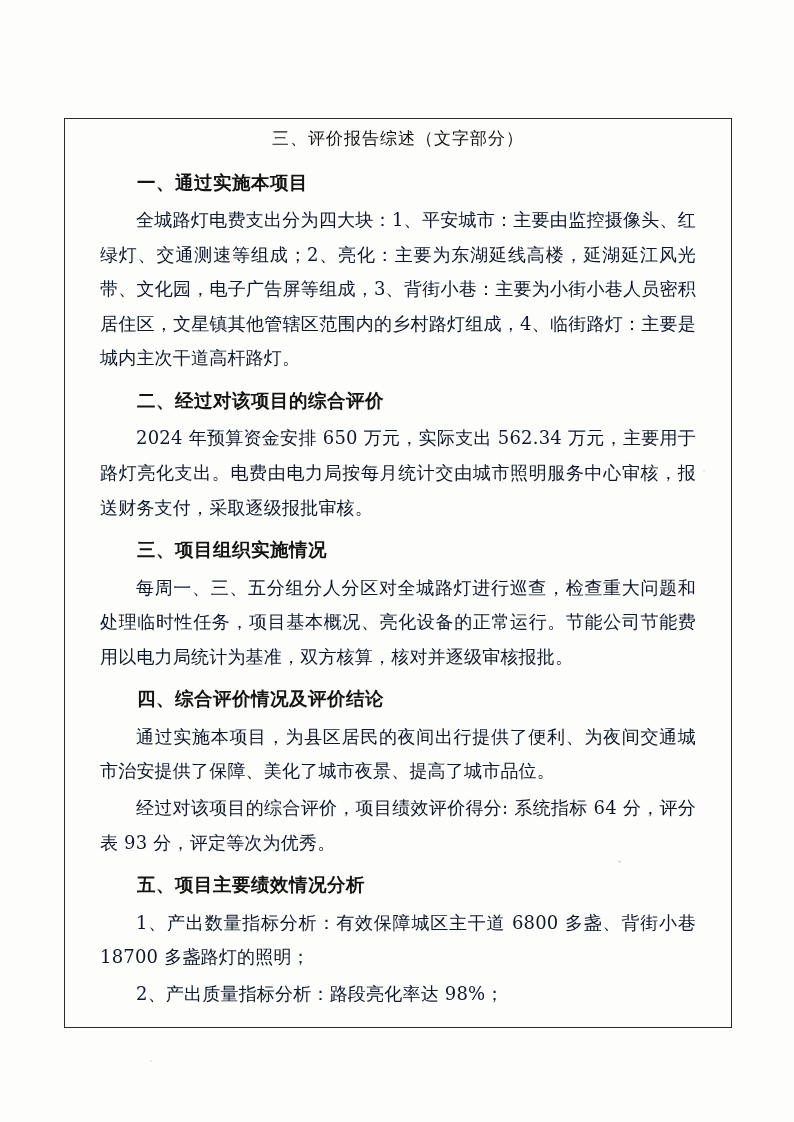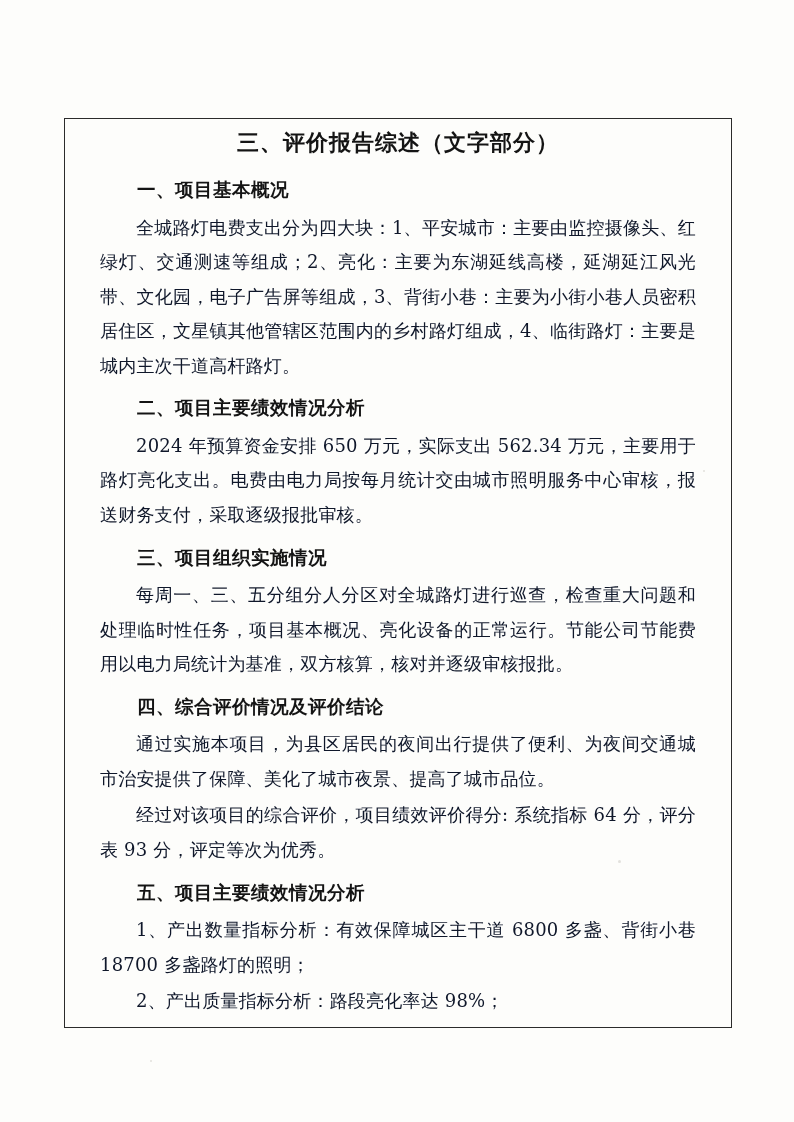--- a/index.html
+++ b/index.html
@@ -33,22 +33,22 @@
   .doc-body {
     position: absolute;
     left: 78px;
     top: 126px;
     width: 640px;
     box-sizing: border-box;
     padding: 0 22px;
   }
   .doc-title {
     text-align: center;
-    font-size: 22px;
-    font-weight: bold;
+    font-size: 17px;
+    font-weight: normal;
     letter-spacing: 1px;
     color: #141414;
     margin: 0 0 16px 0;
     line-height: 1.5;
   }
   .section-head {
     font-size: 18.5px;
     font-weight: bold;
     color: #141414;
     margin: 10px 0 6px 0;
@@ -78,24 +78,24 @@
 </style>
 </head>
 <body>
 
 <div class="page">
   <div class="doc-frame"></div>
 
   <div class="doc-body">
     <div class="doc-title">三、评价报告综述（文字部分）</div>
 
-    <div class="section-head">一、项目基本概况</div>
+    <div class="section-head">一、通过实施本项目</div>
     <p class="para">全城路灯电费支出分为四大块：1、平安城市：主要由监控摄像头、红绿灯、交通测速等组成；2、亮化：主要为东湖延线高楼，延湖延江风光带、文化园，电子广告屏等组成，3、背街小巷：主要为小街小巷人员密积居住区，文星镇其他管辖区范围内的乡村路灯组成，4、临街路灯：主要是城内主次干道高杆路灯。</p>
 
-    <div class="section-head">二、项目主要绩效情况分析</div>
+    <div class="section-head">二、经过对该项目的综合评价</div>
     <p class="para">2024 年预算资金安排 650 万元，实际支出 562.34 万元，主要用于路灯亮化支出。电费由电力局按每月统计交由城市照明服务中心审核，报送财务支付，采取逐级报批审核。</p>
 
     <div class="section-head">三、项目组织实施情况</div>
     <p class="para">每周一、三、五分组分人分区对全城路灯进行巡查，检查重大问题和处理临时性任务，项目基本概况、亮化设备的正常运行。节能公司节能费用以电力局统计为基准，双方核算，核对并逐级审核报批。</p>
 
     <div class="section-head">四、综合评价情况及评价结论</div>
     <p class="para">通过实施本项目，为县区居民的夜间出行提供了便利、为夜间交通城市治安提供了保障、美化了城市夜景、提高了城市品位。</p>
     <p class="para">经过对该项目的综合评价，项目绩效评价得分: 系统指标 64 分，评分表 93 分，评定等次为优秀。</p>
 
     <div class="section-head">五、项目主要绩效情况分析</div>

